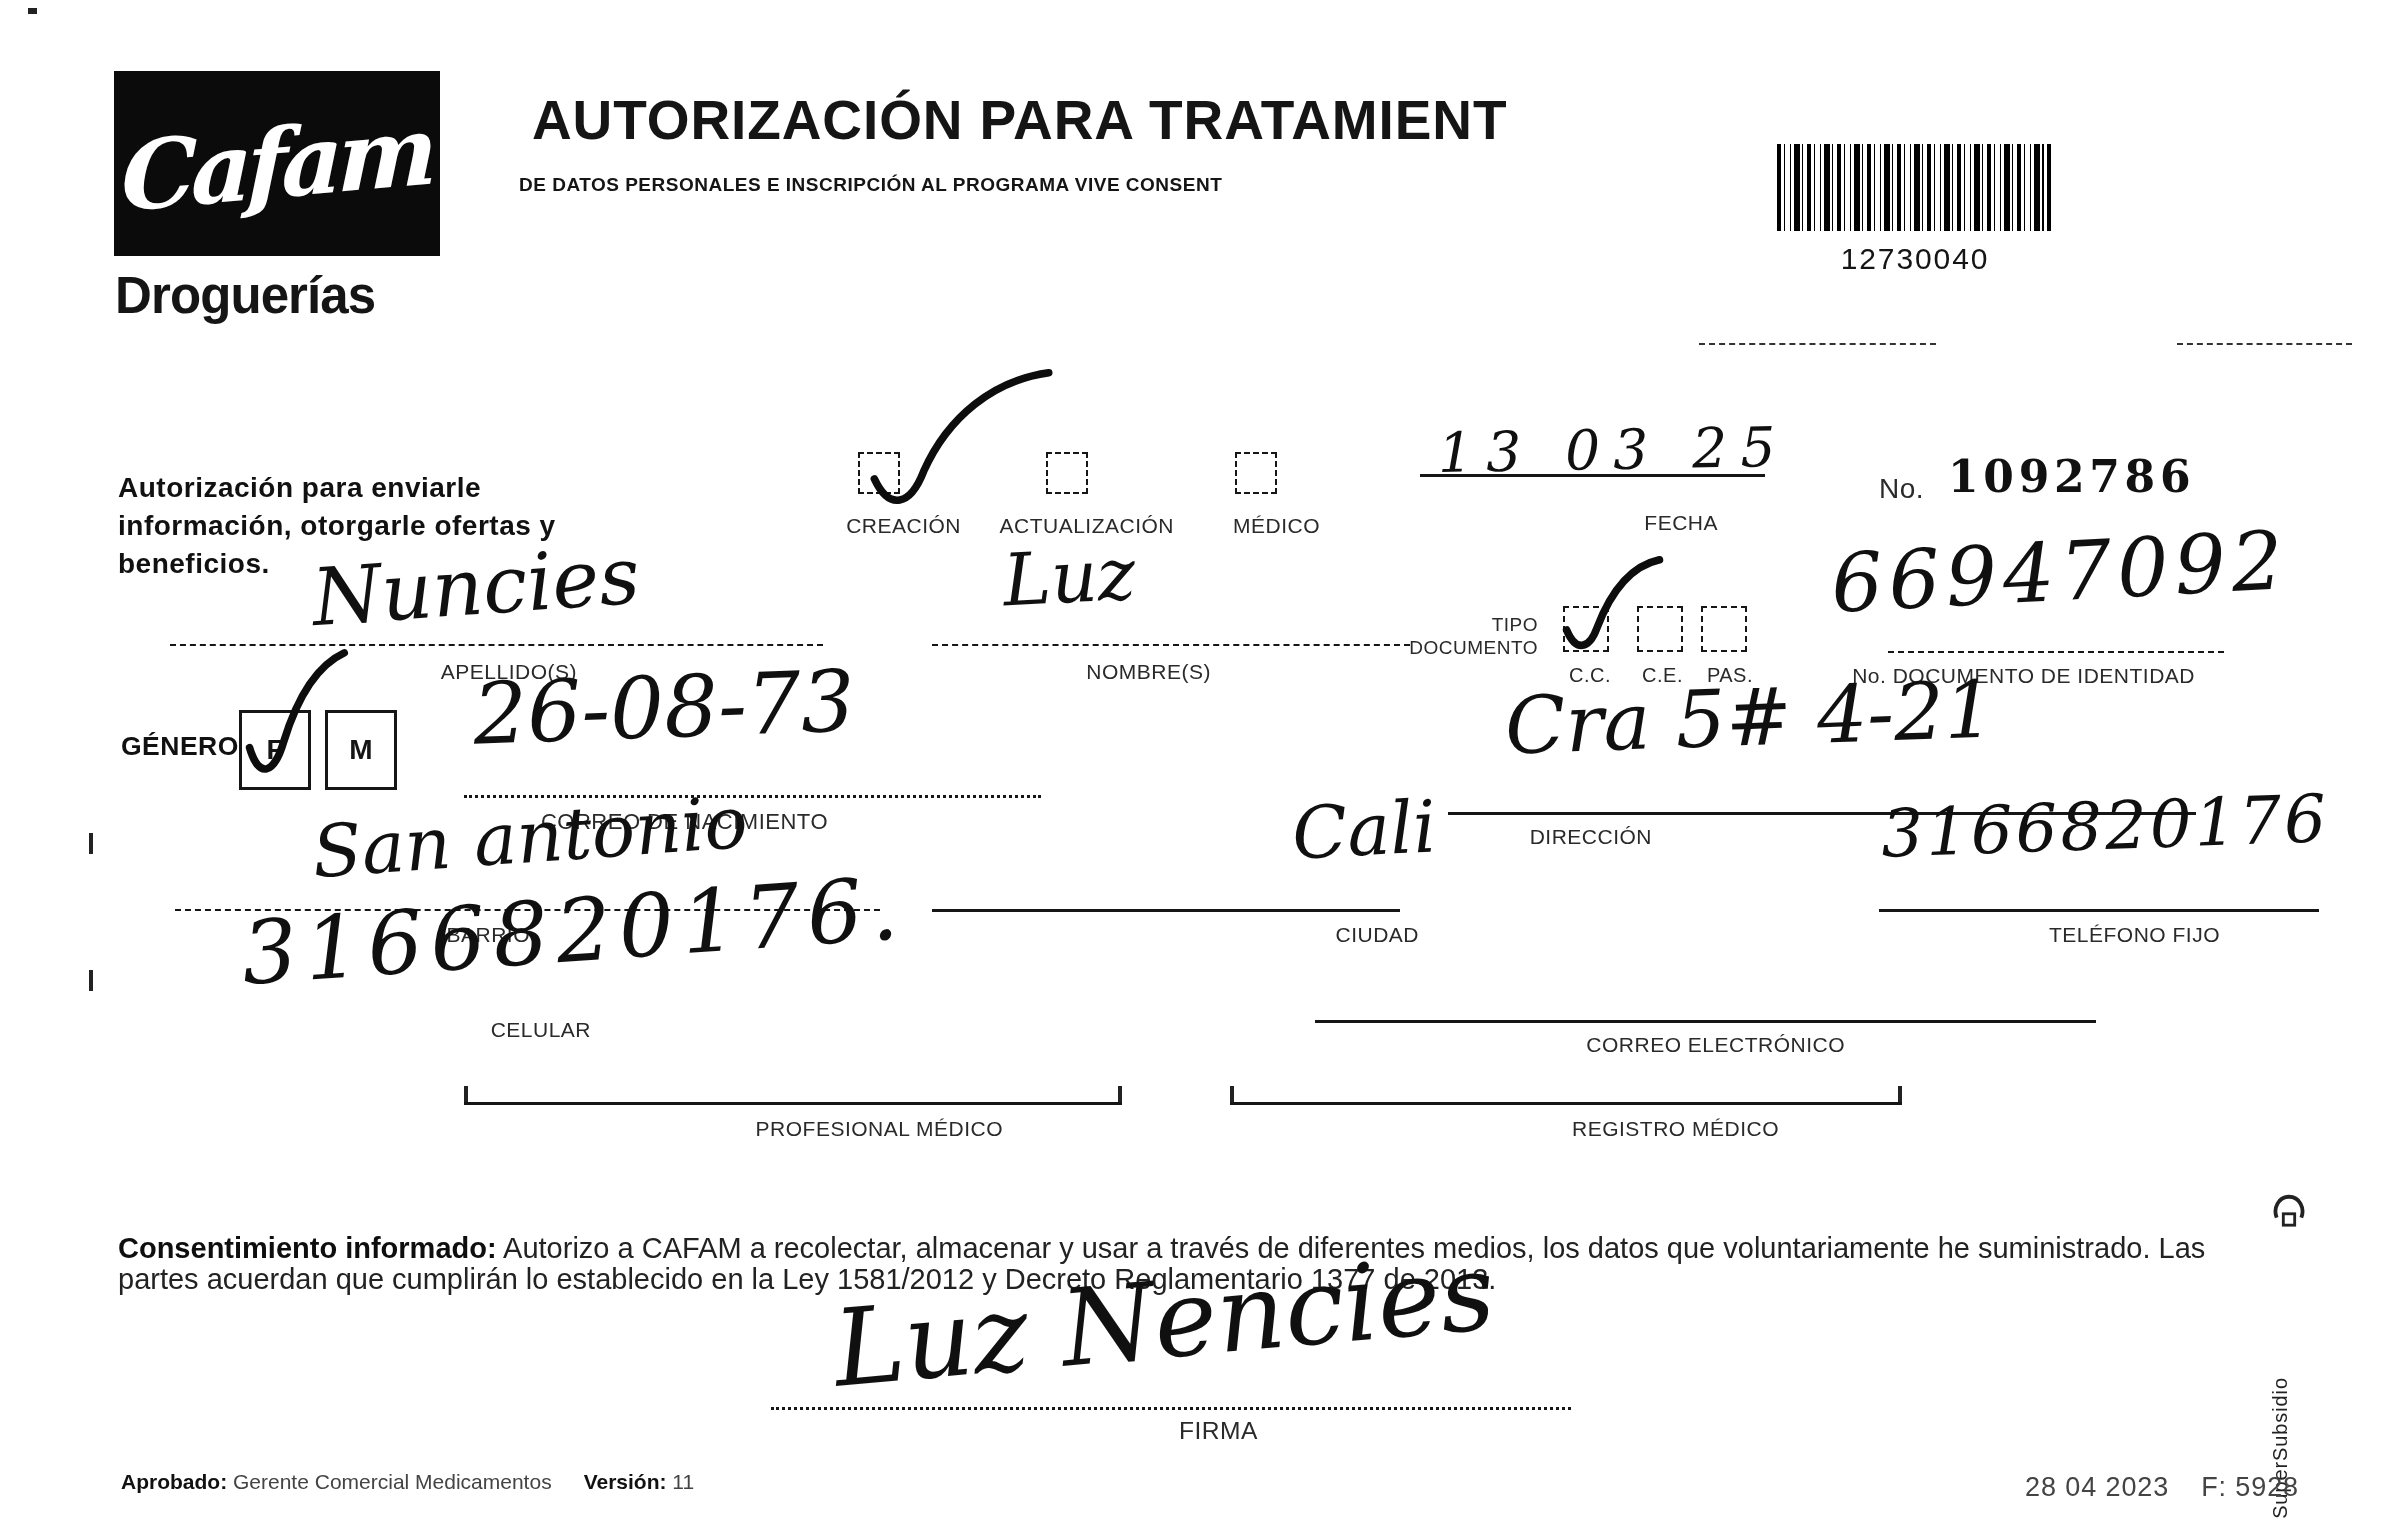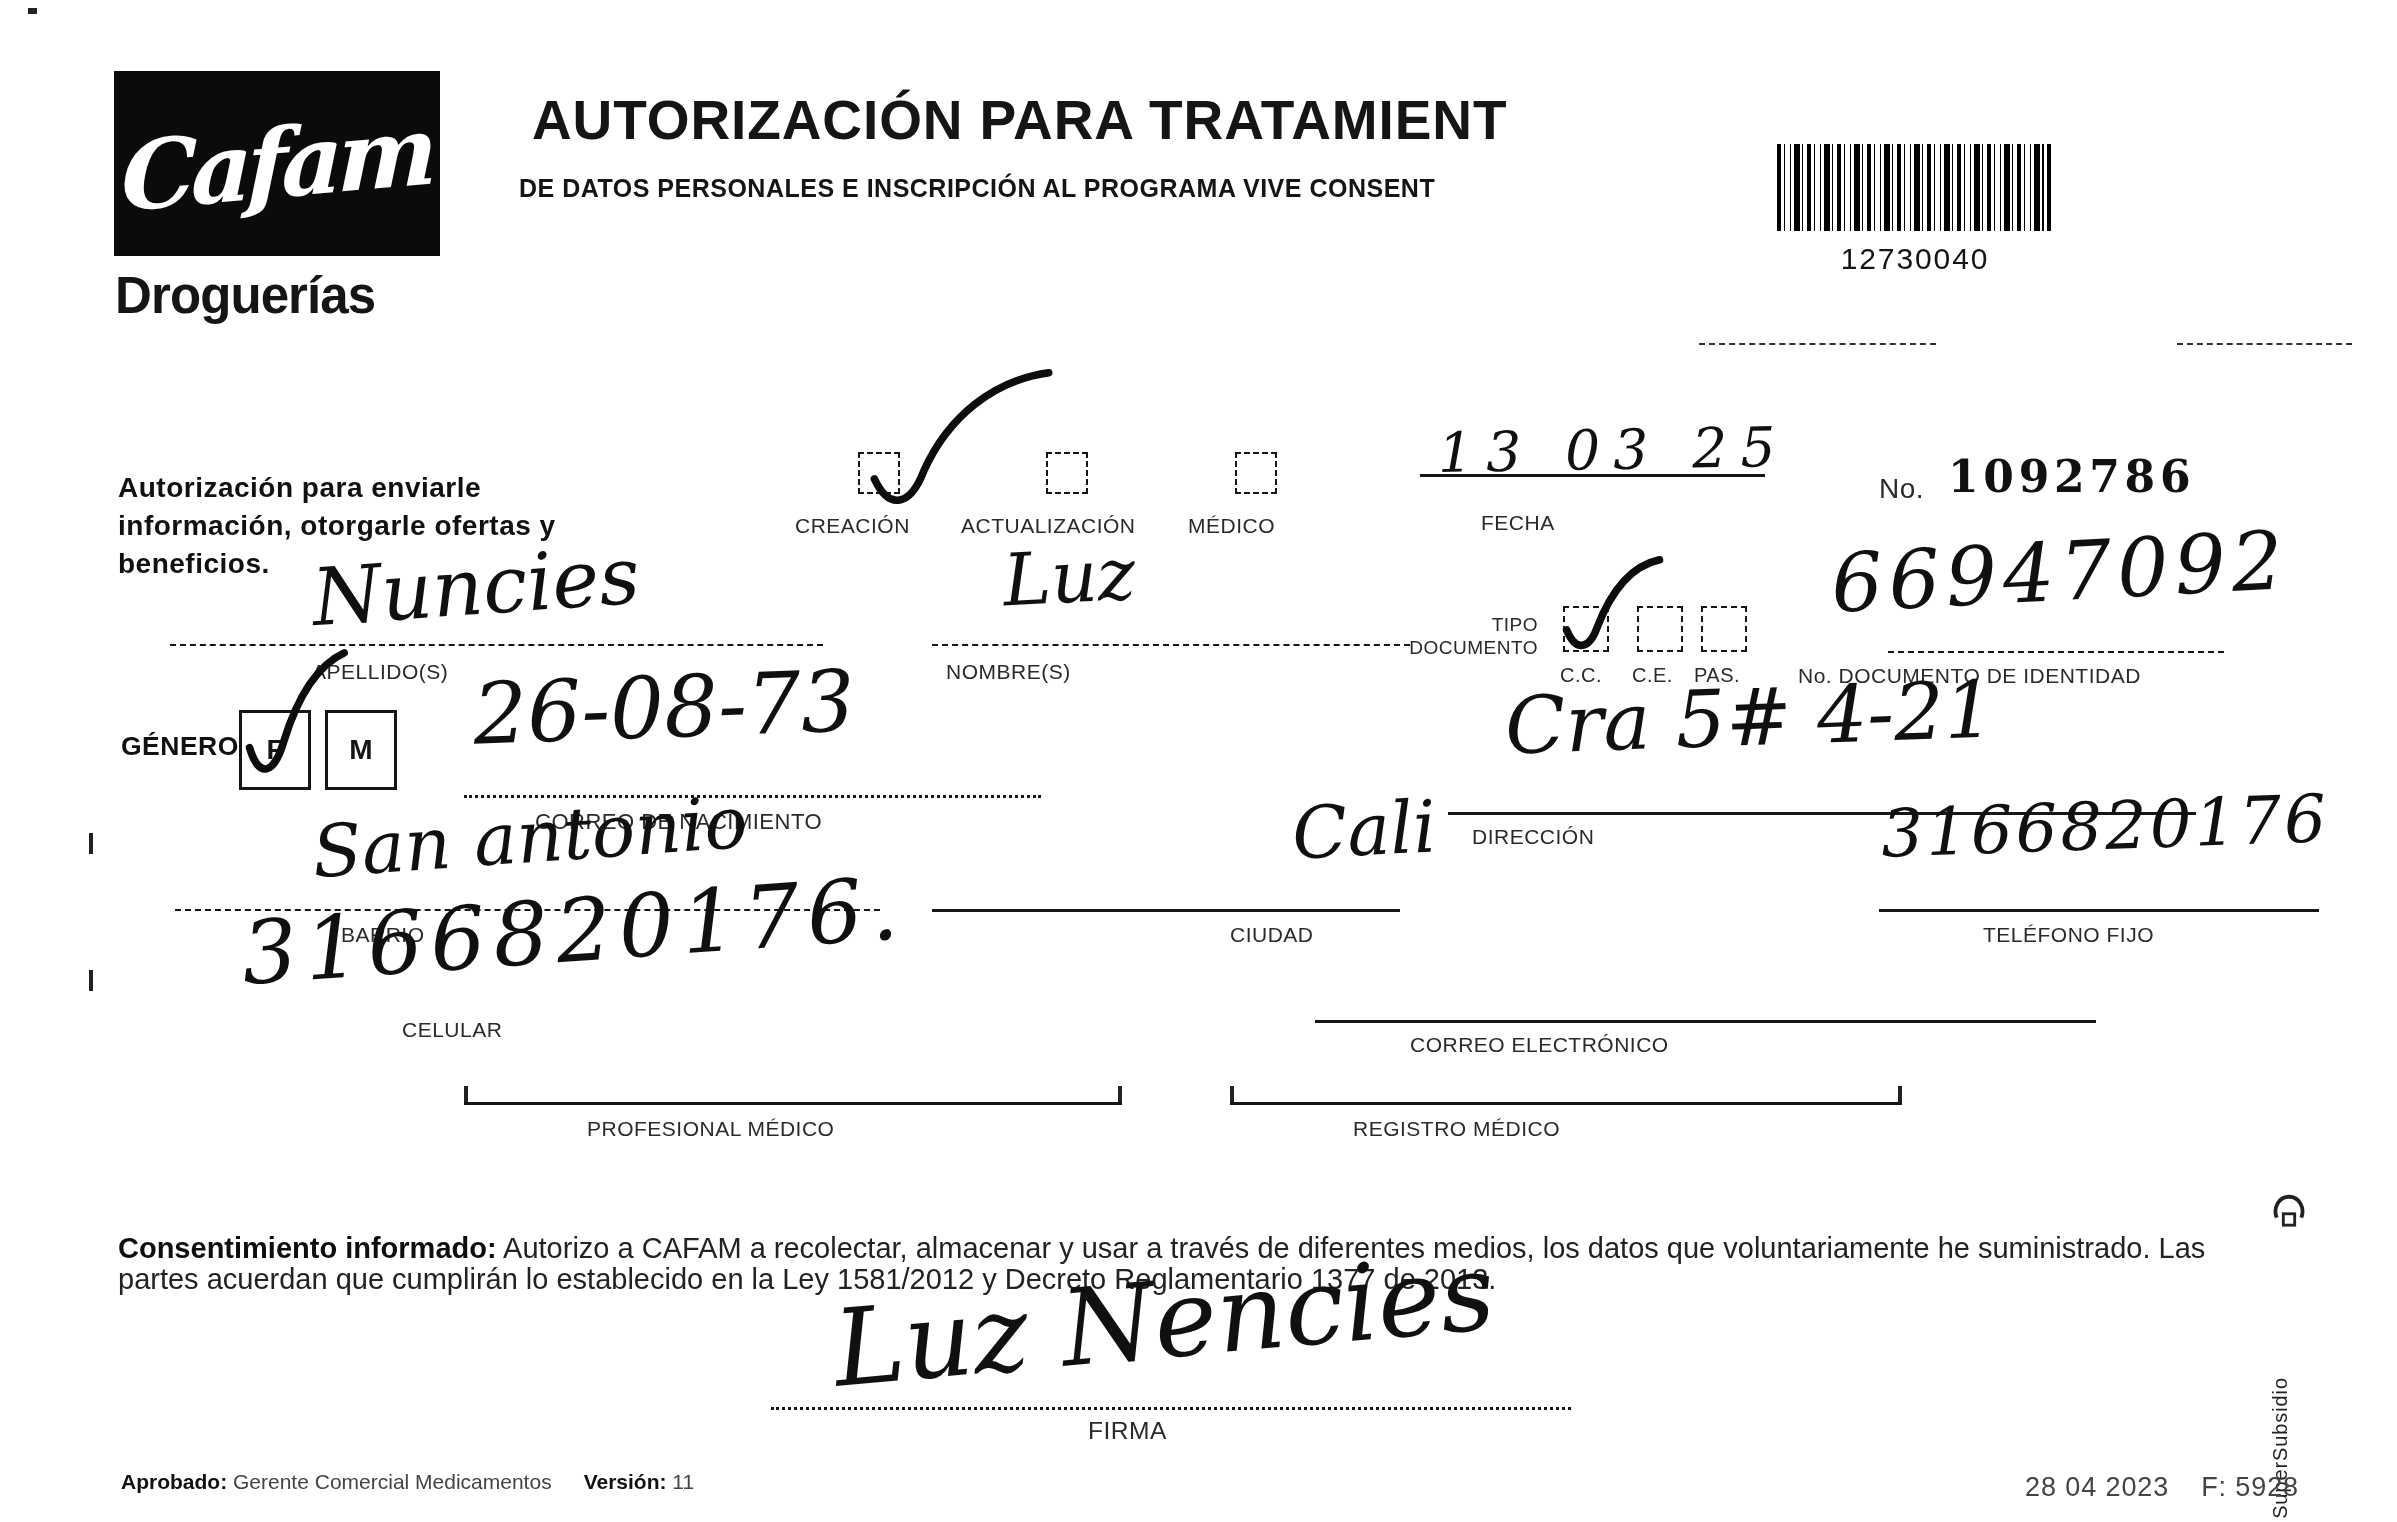--- a/index.html
+++ b/index.html
@@ -8,36 +8,36 @@
     font-family:"Liberation Sans", sans-serif; color:#151515; overflow:hidden;
   }
   
   .logo-box { position:absolute; left:114px; top:71px; width:326px; height:185px; background:#0b0b0b;
               display:flex; align-items:center; justify-content:center; }
   .logo-script { color:#fff; font-family:"DejaVu Serif", serif; font-style:italic; font-weight:bold;
                  font-size:95px; letter-spacing:-5.7px; transform:rotate(-5deg) skewX(-6deg); }
   .logo-sub { position:absolute; left:115px; top:266px; font-size:51px; font-weight:700; letter-spacing:-0.9px; }
   .doc-title { position:absolute; left:532px; top:88px; font-size:55px; font-weight:800;
                letter-spacing:0.9px; white-space:nowrap; }
-  .doc-subtitle { position:absolute; left:519px; top:174px; font-size:25px; font-weight:600;
+  .doc-subtitle { position:absolute; left:519px; top:174px; font-size:19px; font-weight:600;
                   letter-spacing:0.5px; white-space:nowrap; }
   .barcode { position:absolute; left:1777px; top:144px; width:276px; height:87px;
     background:repeating-linear-gradient(90deg,
       #000 0px,#000 3.8px,#fff 3.8px,#fff 6.6px,
       #000 6.6px,#000 8.5px,#fff 8.5px,#fff 13.2px,
       #000 13.2px,#000 14px,#fff 14px,#fff 17px,
       #000 17px,#000 23px,#fff 23px,#fff 24.6px,
       #000 24.6px,#000 26.5px,#fff 26.5px,#fff 30px); }
   .barcode-number { position:absolute; left:1777px; top:242px; width:276px; text-align:center;
                     font-size:30px; letter-spacing:1.9px; }
   
   .fline { position:absolute; border-bottom:3.8px solid #161616; }
   .fline.dashed { border-bottom-style:dashed; border-bottom-width:2.8px; color:#222; }
   .fline.dotted { border-bottom-style:dotted; border-bottom-width:3.8px; }
-  .flabel { position:absolute; font-size:21px; letter-spacing:0.5px; color:#2a2a2a; text-align:left; }
+  .flabel { position:absolute; font-size:21px; letter-spacing:0.5px; color:#2a2a2a; text-align:right; }
   .hand { position:absolute; font-family:"DejaVu Serif", serif; font-style:italic; color:#101010;
           white-space:nowrap; }
   .cbx { position:absolute; border:2.8px solid #161616; background:#fff; }
   .cbx .letter { width:100%; height:100%; display:flex; align-items:center; justify-content:center;
                  font-weight:700; }
   .check-svg { position:absolute; overflow:visible; }
   .check-svg path { stroke:#0d0d0d; stroke-width:8; fill:none; stroke-linecap:round; }
   .tick { position:absolute; background:#222; }
   .artifact { position:absolute; border-bottom:2.8px dashed #333; }
   

